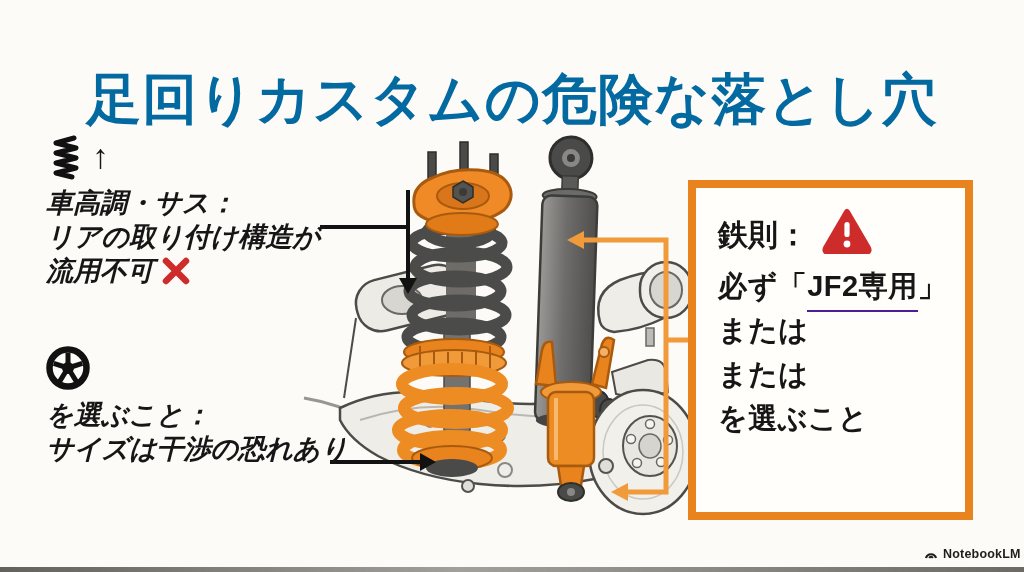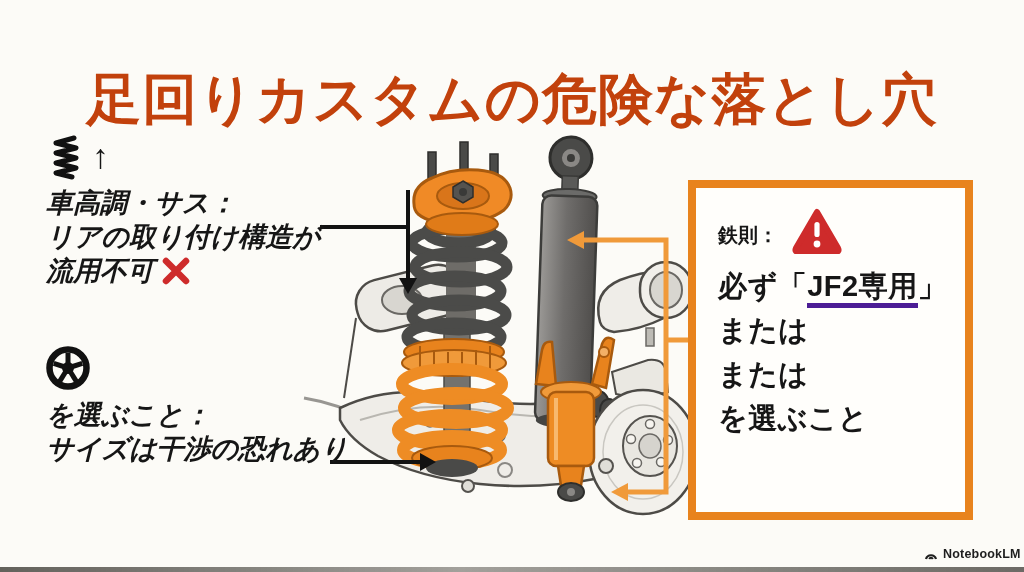--- a/index.html
+++ b/index.html
@@ -3,43 +3,43 @@
 <meta charset="utf-8">
 <style>
   html,body{margin:0;padding:0;background:#e9e7e2;}
   .canvas{
     position:relative;width:1024px;height:572px;overflow:hidden;
     background:#FCFBF7;color:#161616;
     font-family:"Liberation Sans","DejaVu Sans",sans-serif;
   }
   .title{
     position:absolute;top:26px;left:0;right:0;text-align:center;
-    font-size:55px;font-weight:900;letter-spacing:1px;color:#c2410c;
+    font-size:55px;font-weight:900;letter-spacing:1px;color:#0369a1;
   }
   .note{position:absolute;left:46px;z-index:2;font-weight:800;}
   .note-a{top:134px;width:310px;}
   .note-b{top:346px;width:340px;}
   .icon-row{height:50px;display:flex;align-items:flex-start;gap:6px;margin-bottom:2px;}
   .nl{font-size:27px;line-height:34px;white-space:nowrap;font-style:italic;}
   .nl-mark{display:flex;gap:8px;}
   .cross{margin-top:3px;}
   .rule-box{
     position:absolute;left:688px;top:180px;width:285px;height:340px;
     box-sizing:border-box;border:8px solid #E8831D;background:#FFFEFB;
     padding:30px 0 0 22px;z-index:3;
   }
   .rule-head{display:flex;align-items:flex-start;gap:14px;margin-bottom:10px;}
-  .rule-head-label{font-size:20px;font-weight:900;line-height:34px;}
+  .rule-head-label{font-size:30px;font-weight:900;line-height:34px;}
   .warn-tri{margin-top:-10px;}
   .rule-line{font-size:29px;font-weight:800;line-height:44px;white-space:nowrap;letter-spacing:.5px;}
-  .hl{border-bottom:5px solid #4c1d95;padding-bottom:1px;}
+  .hl{border-bottom:2px solid #4c1d95;padding-bottom:8px;}
   .art{position:absolute;left:0;top:0;z-index:1;}
   .watermark{
     position:absolute;left:924px;top:547px;z-index:4;
-    display:flex;align-items:flex-end;gap:5px;
+    display:flex;align-items:center;gap:5px;
     font-size:12.5px;font-weight:700;color:#1e1e1e;letter-spacing:.2px;
   }
   .bottom-strip{
     position:absolute;left:0;bottom:0;width:100%;height:5px;z-index:4;
     background:linear-gradient(to right,rgba(72,70,64,.85),rgba(72,70,64,.5) 45%,rgba(72,70,64,.8));
     filter:blur(.7px);
   }
 </style>
 </head>
 <body>

